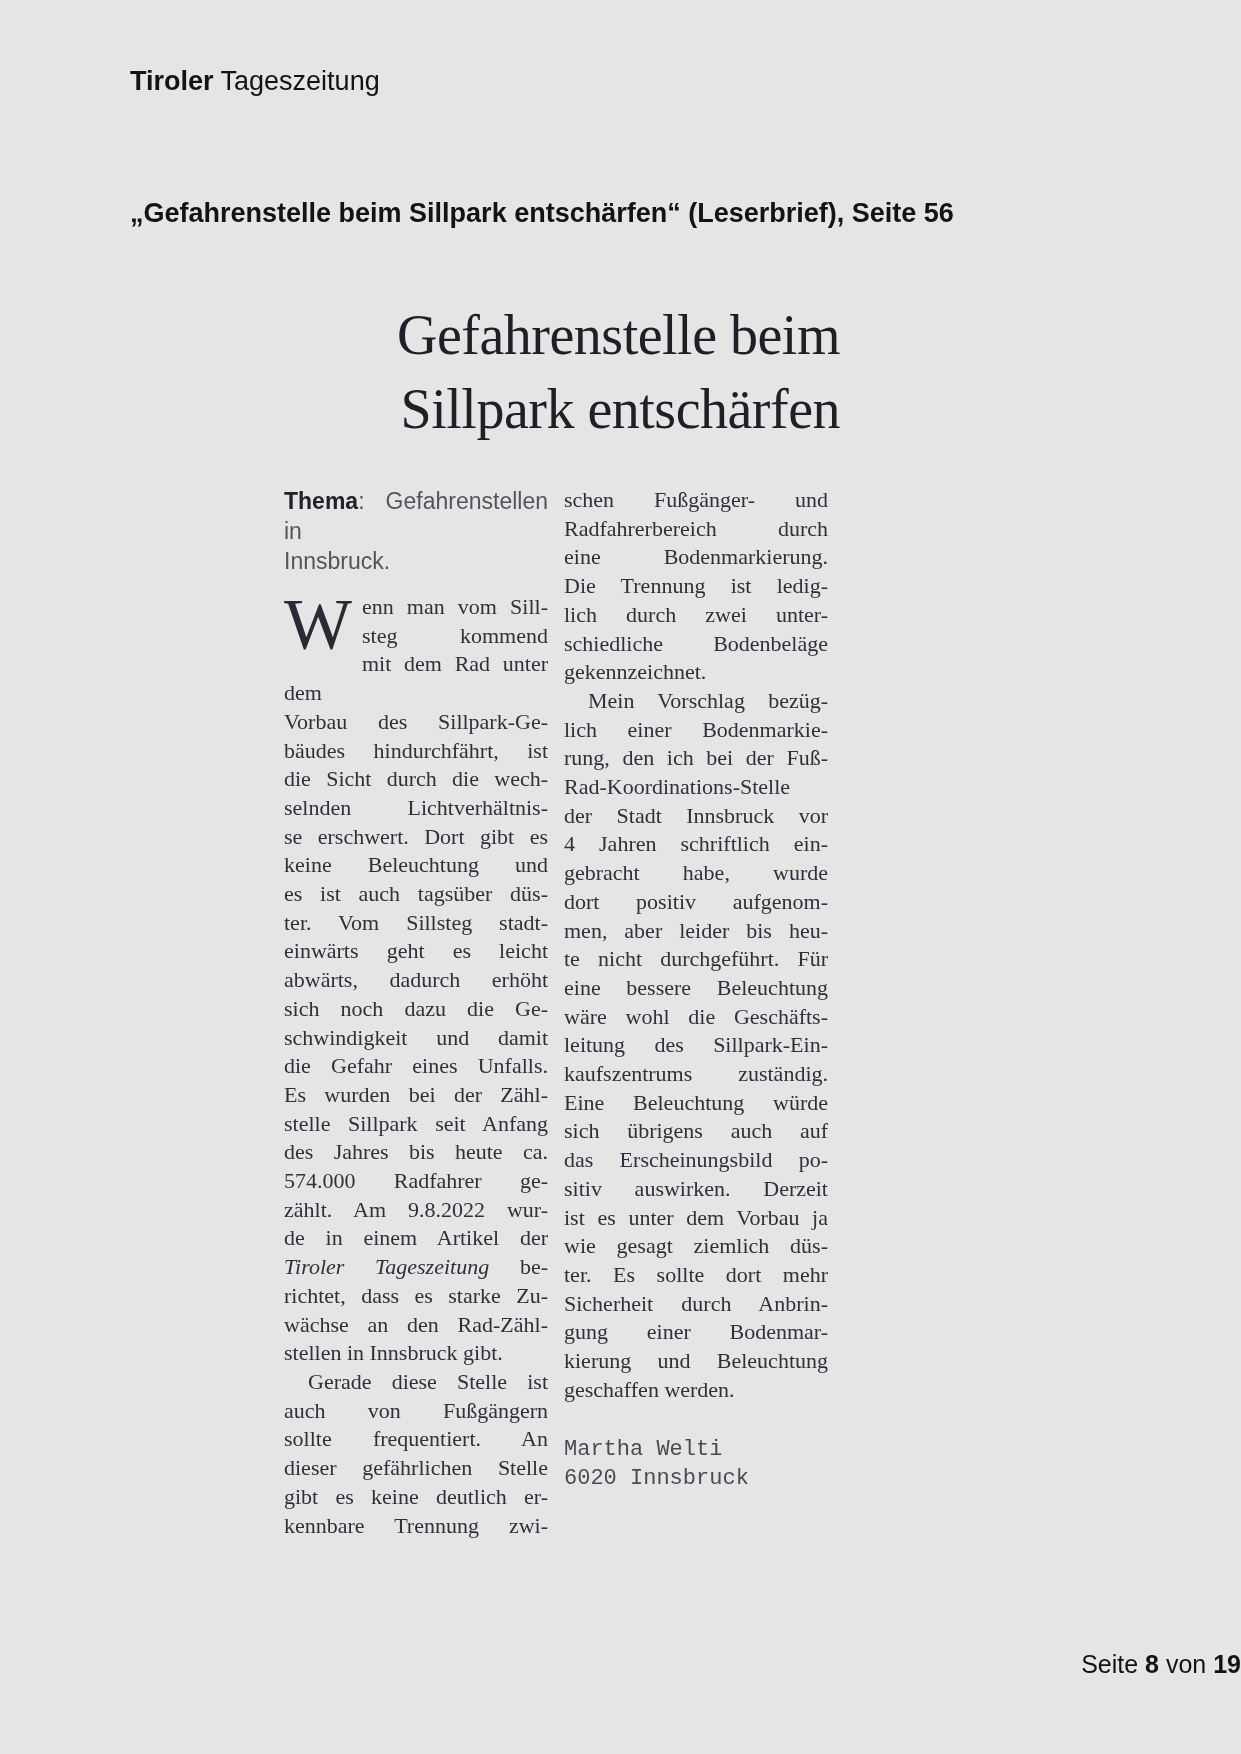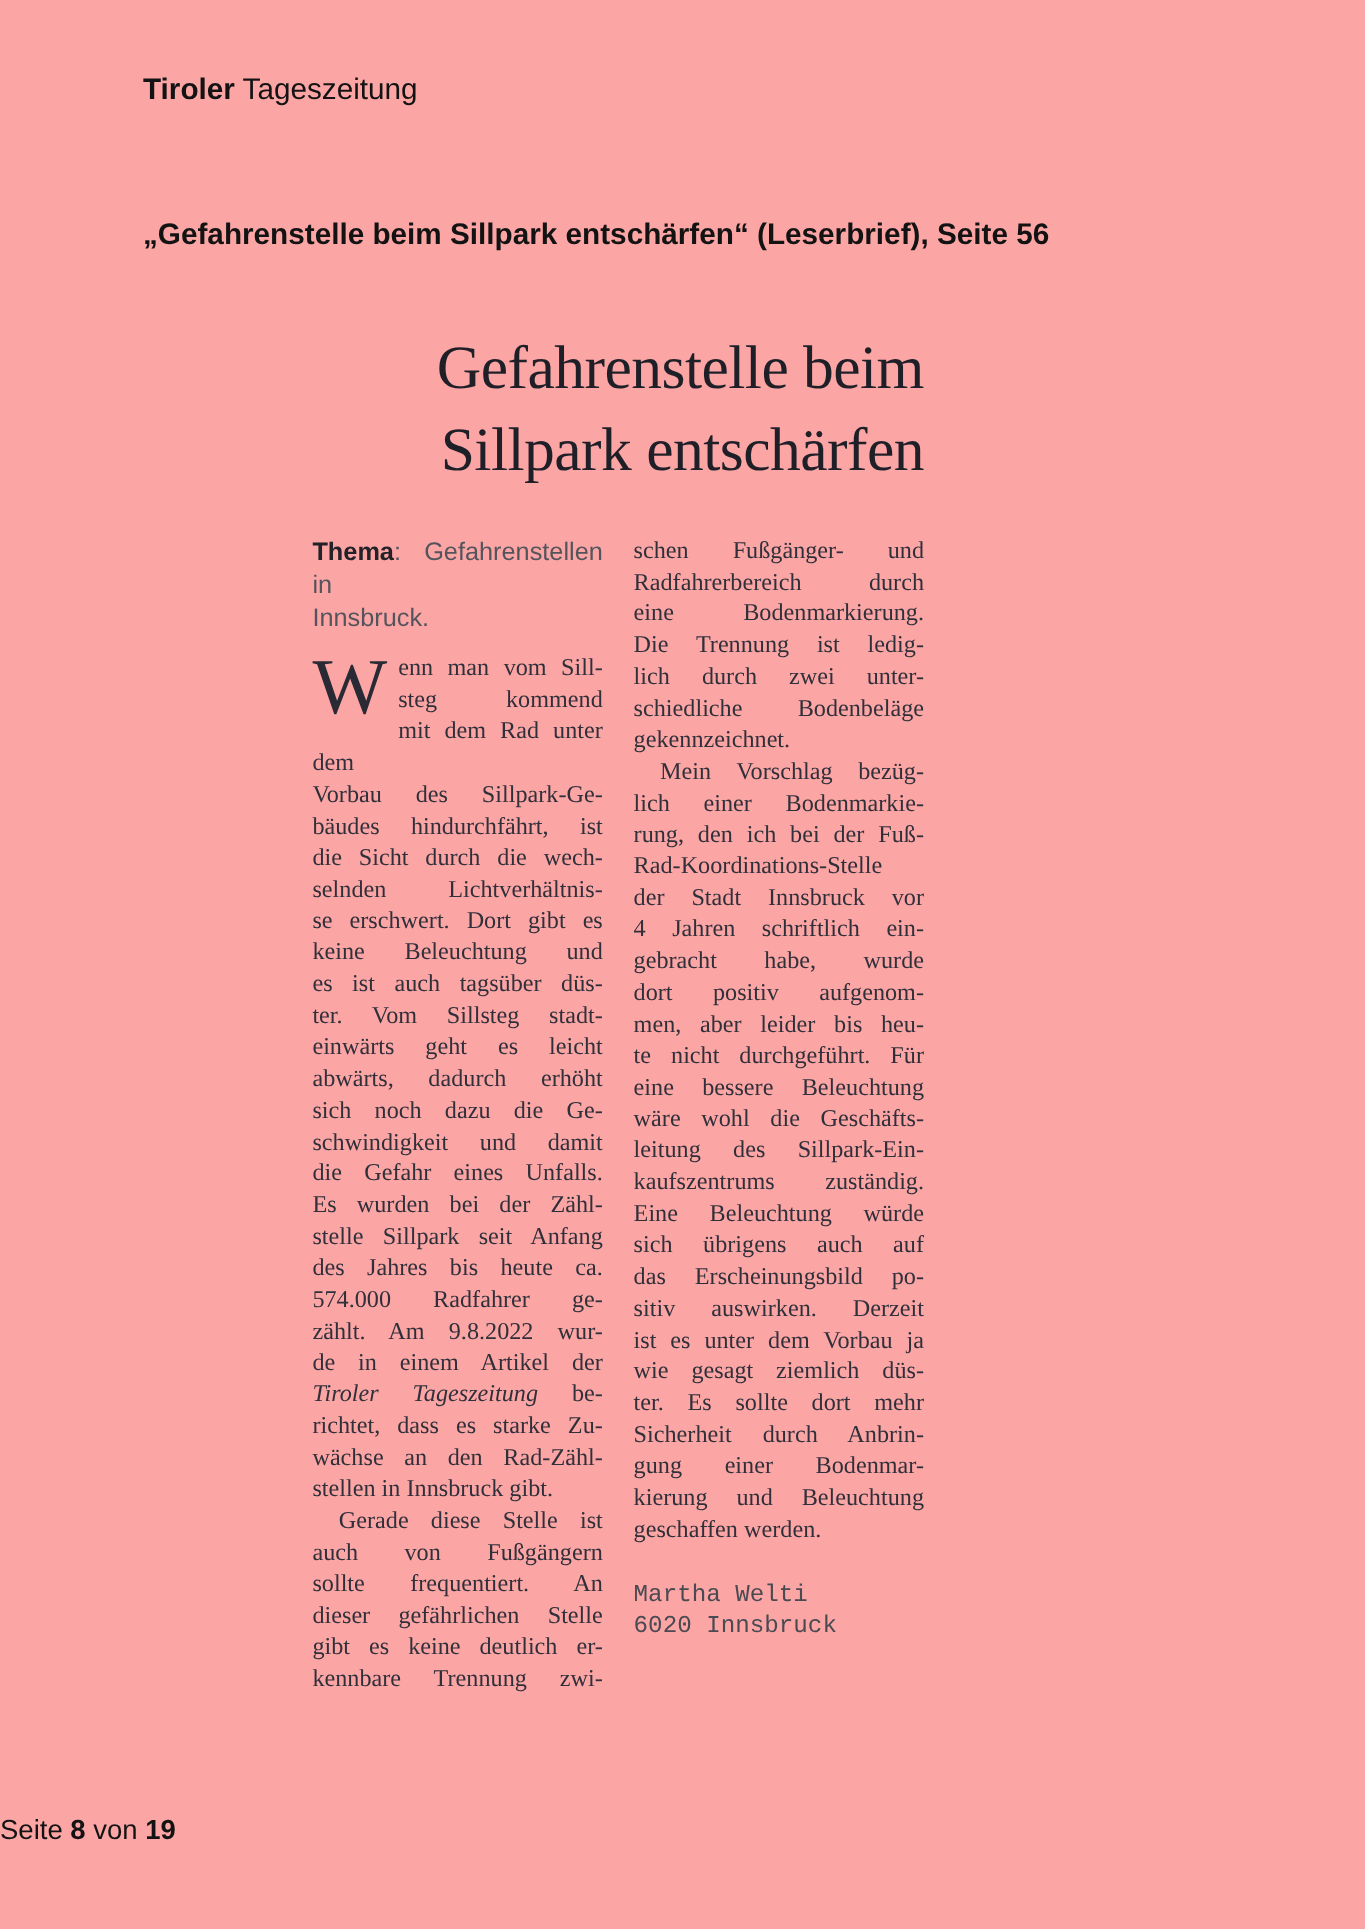--- a/index.html
+++ b/index.html
@@ -1,19 +1,19 @@
 <!DOCTYPE html>
 <html lang="de"><head>
 <meta charset="utf-8">
 <style>
   html,body{margin:0;padding:0;background:#ffffff;}
   #page{
     position:relative;
     width:1241px;height:1754px;
-    background:#fca5a5;
+    background:#e5e5e5;
     overflow:hidden;
     font-family:"Liberation Sans", sans-serif;
   }
   
   .masthead{
     position:absolute;left:130px;top:66px;
     font-size:27px;line-height:30px;color:#131313;
   }
   .masthead .b{font-weight:bold;}
   .headline{
@@ -24,21 +24,21 @@
   
   .article-title{
     position:absolute;left:284px;top:298px;width:556px;
     font-family:"Liberation Serif", serif;
     font-size:56px;line-height:74px;
     text-align:right;color:#1f1f28;
     letter-spacing:-0.5px;
   }
   .columns{
     position:absolute;left:284px;top:486px;width:556px;
-    display:flex;gap:28px;
+    display:flex;gap:16px;
   }
   .col{width:264px;}
   
   .thema{
     font-family:"Liberation Sans", sans-serif;
     font-size:23px;line-height:30px;color:#54545c;
     margin-bottom:17px;
   }
   .thema .b{font-weight:bold;color:#222228;}
   
@@ -58,21 +58,21 @@
     color:#2a2a34;
   }
   .signature{
     margin-top:30px;
     font-family:Liberation Mono, monospace;
     font-size:22px;line-height:29px;color:#4a4a52;
   }
   
   .footer{
     position:absolute;left:0;top:1650px;width:1241px;
-    text-align:left;font-size:25px;color:#131313;
+    text-align:right;font-size:25px;color:#131313;
   }
   .footer .b{font-weight:bold;}
 </style>
 </head>
 <body>
 
 <div id="page">
 
   <div class="masthead">
     <span class="b">Tiroler</span><span> Tageszeitung</span>

